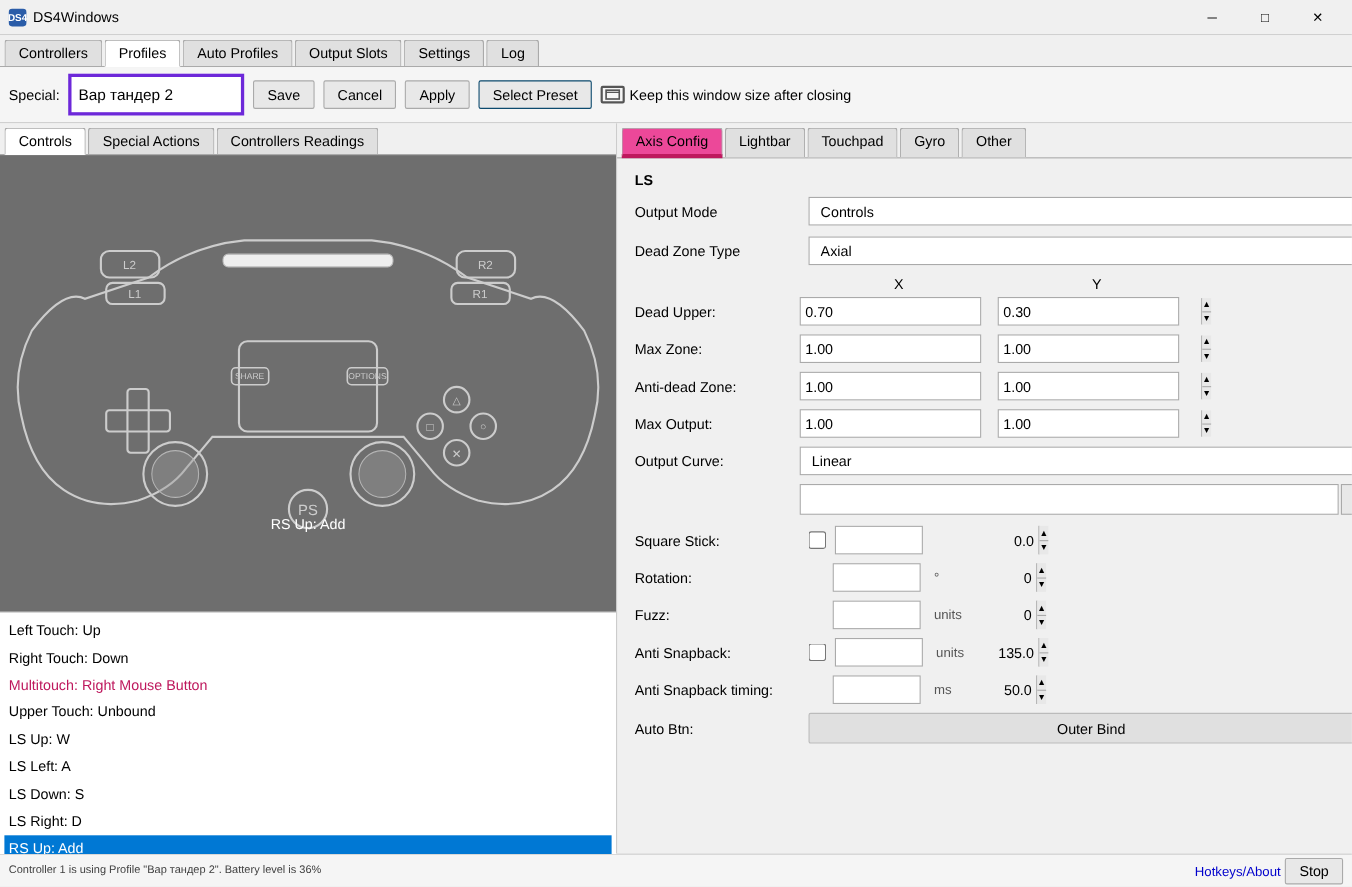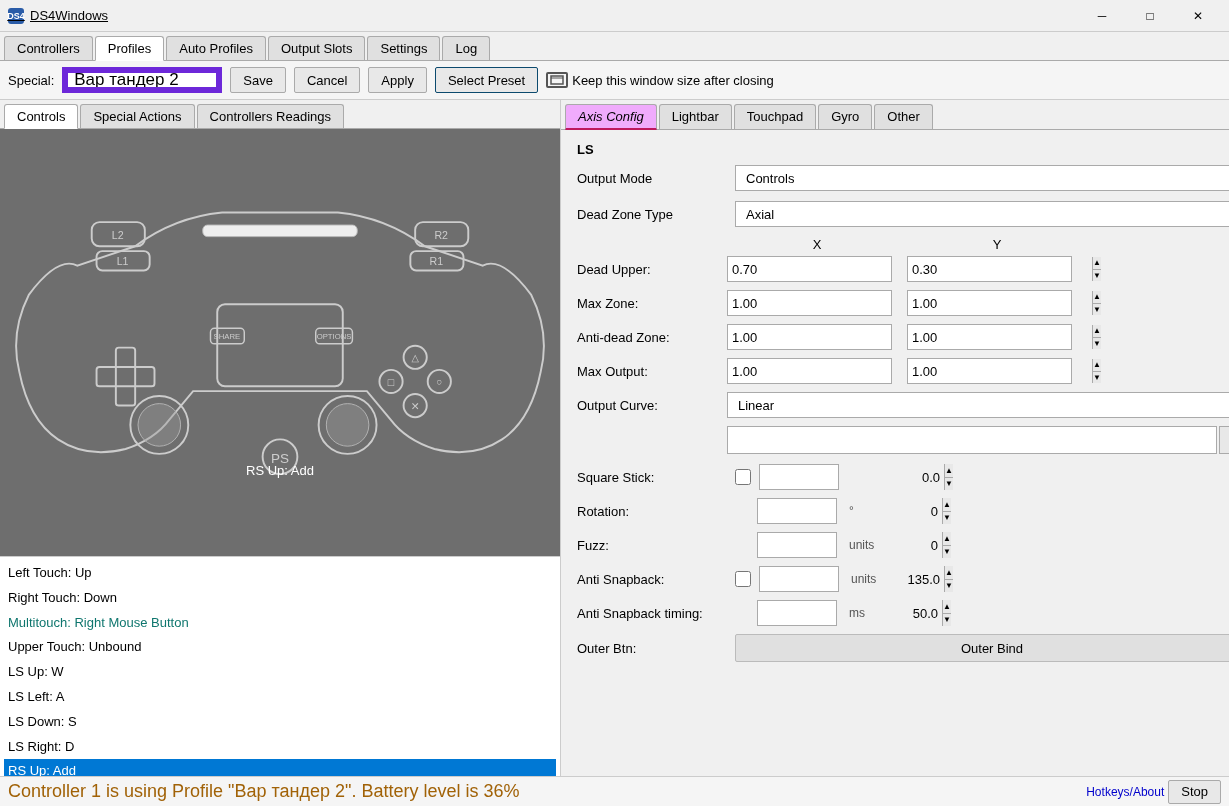--- a/index.html
+++ b/index.html
@@ -21,21 +21,20 @@
       background: #f0f0f0;
       padding: 4px 8px;
       border-bottom: 1px solid #ccc;
       justify-content: space-between;
       height: 32px;
     }
     .title-bar-left {
       display: flex;
       align-items: center;
       gap: 6px;
-      text-decoration: underline;
     }
     .title-bar-icon {
       width: 16px; height: 16px;
       background: #2a5ca8;
       border-radius: 3px;
       display: flex; align-items: center; justify-content: center;
       color: white; font-size: 10px; font-weight: bold;
     }
     .title-bar-title { font-size: 13px; color: #000; }
     .title-bar-controls {
@@ -79,23 +78,23 @@
       align-items: center;
       padding: 6px 8px;
       background: #f5f5f5;
       border-bottom: 1px solid #ccc;
       gap: 8px;
     }
     .profile-label { font-size: 13px; }
     .profile-input {
       width: 160px;
       height: 26px;
-      border: 6px solid #6d28d9;
-      padding: 4px 6px;
-      font-size: 17px;
+      border: 3px solid #6d28d9;
+      padding: 16px 6px;
+      font-size: 14px;
       background: white;
     }
     .btn {
       height: 26px;
       padding: 0 12px;
       border: 1px solid #aaa;
       background: #e8e8e8;
       cursor: pointer;
       font-size: 13px;
       border-radius: 2px;
@@ -196,21 +195,21 @@
     .binding-item {
       padding: 2px 4px;
       font-size: 13px;
       line-height: 1.6;
       color: #000;
     }
     .binding-item.selected {
       background: #0078d4;
       color: white;
     }
-    .binding-item.blue { color: #0f766e; }
+    .binding-item.blue { color: #be185d; }
 
     
     .binding-list::-webkit-scrollbar { width: 10px; }
     .binding-list::-webkit-scrollbar-track { background: #f0f0f0; }
     .binding-list::-webkit-scrollbar-thumb { background: #aaa; }
 
     
     .right-panel {
       flex: 1;
       display: flex;
@@ -227,24 +226,23 @@
     .right-tab {
       padding: 4px 12px;
       cursor: pointer;
       border: 1px solid #aaa;
       border-bottom: none;
       background: #e0e0e0;
       border-radius: 3px 3px 0 0;
       font-size: 13px;
     }
     .right-tab.active {
-      background: #f0abfc;
-      border-bottom: 2px solid #be185d;
+      background: #ec4899;
+      border-bottom: 4px solid #be185d;
       margin-bottom: -1px;
-      font-style: italic;
     }
 
     
     .axis-config {
       padding: 12px 16px;
       overflow-y: auto;
       flex: 1;
     }
 
     .section-title {
@@ -416,21 +414,21 @@
     
     .status-bar {
       display: flex;
       align-items: center;
       justify-content: space-between;
       padding: 4px 8px;
       background: #f5f5f5;
       border-top: 1px solid #ccc;
       height: 30px;
     }
-    .status-text { font-size: 18px; color: #a16207; }
+    .status-text { font-size: 10px; color: #404040; }
     .status-right {
       display: flex;
       gap: 4px;
       align-items: center;
     }
     .hotkeys-btn {
       color: #0000cc;
       cursor: pointer;
       font-size: 12px;
       text-decoration: none;
@@ -752,21 +750,21 @@
             <input class="check-spinbox-input" type="text" value="50.0" style="">
             <div class="spinbox-btns" style="height:26px;">
               <button class="spinbox-btn">▲</button>
               <button class="spinbox-btn">▼</button>
             </div>
           </div>
           <span class="unit-label">ms</span>
         </div>
 
         <div class="check-row">
-          <span class="check-label">Outer Btn:</span>
+          <span class="check-label">Auto Btn:</span>
           <button class="btn" style="flex:1;background:#e0e0e0;border:1px solid #bbb;height:28px;">Outer Bind</button>
         </div>
 
       </div>
 
     </div>
 
   </div>
 </div>
 

